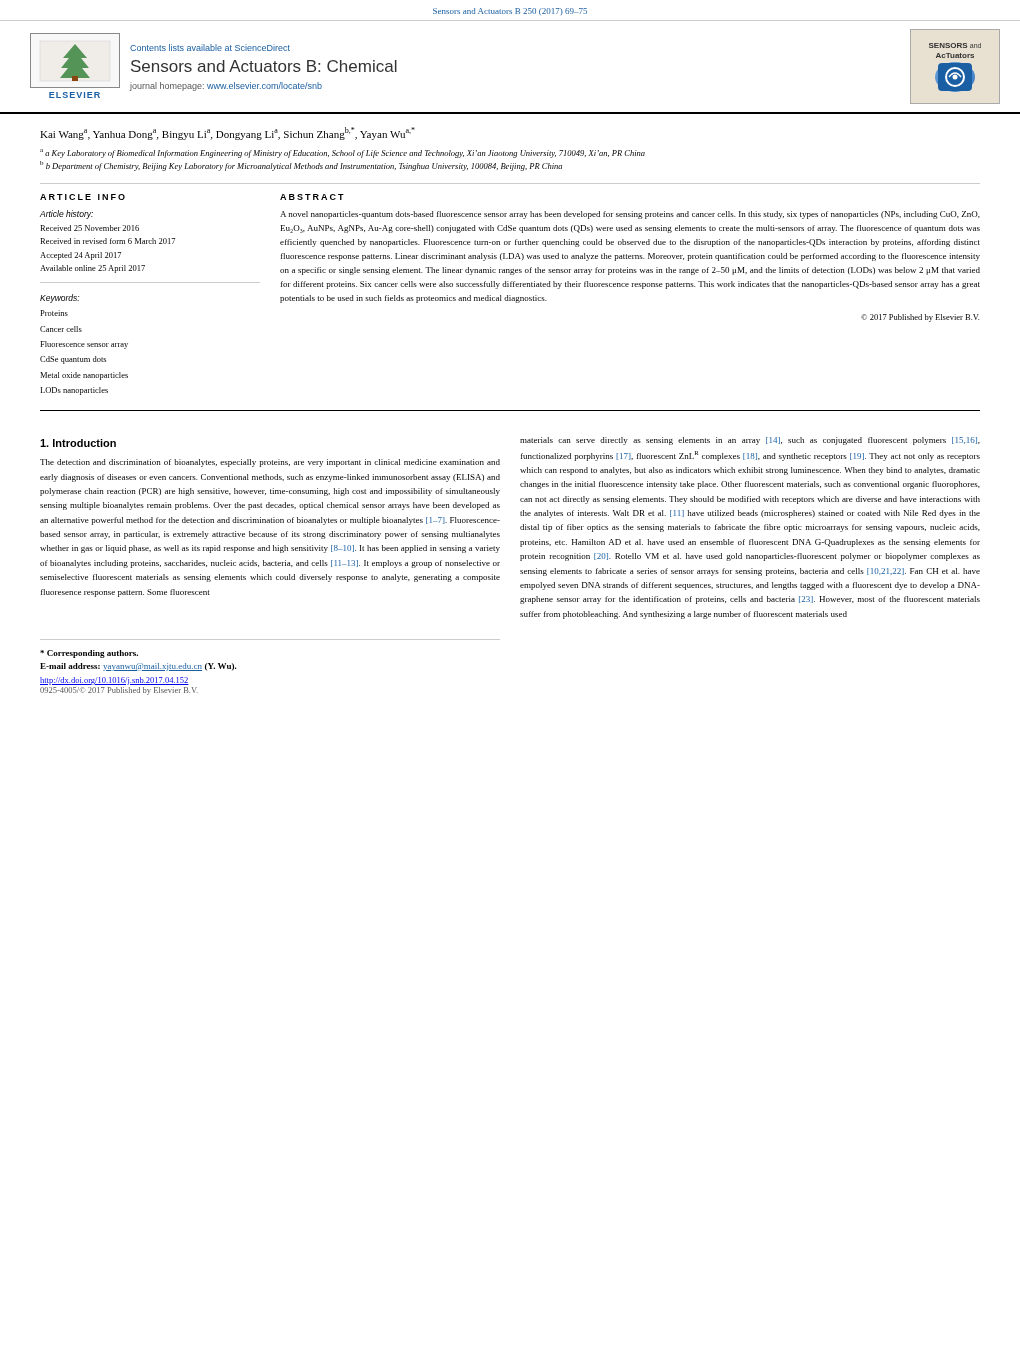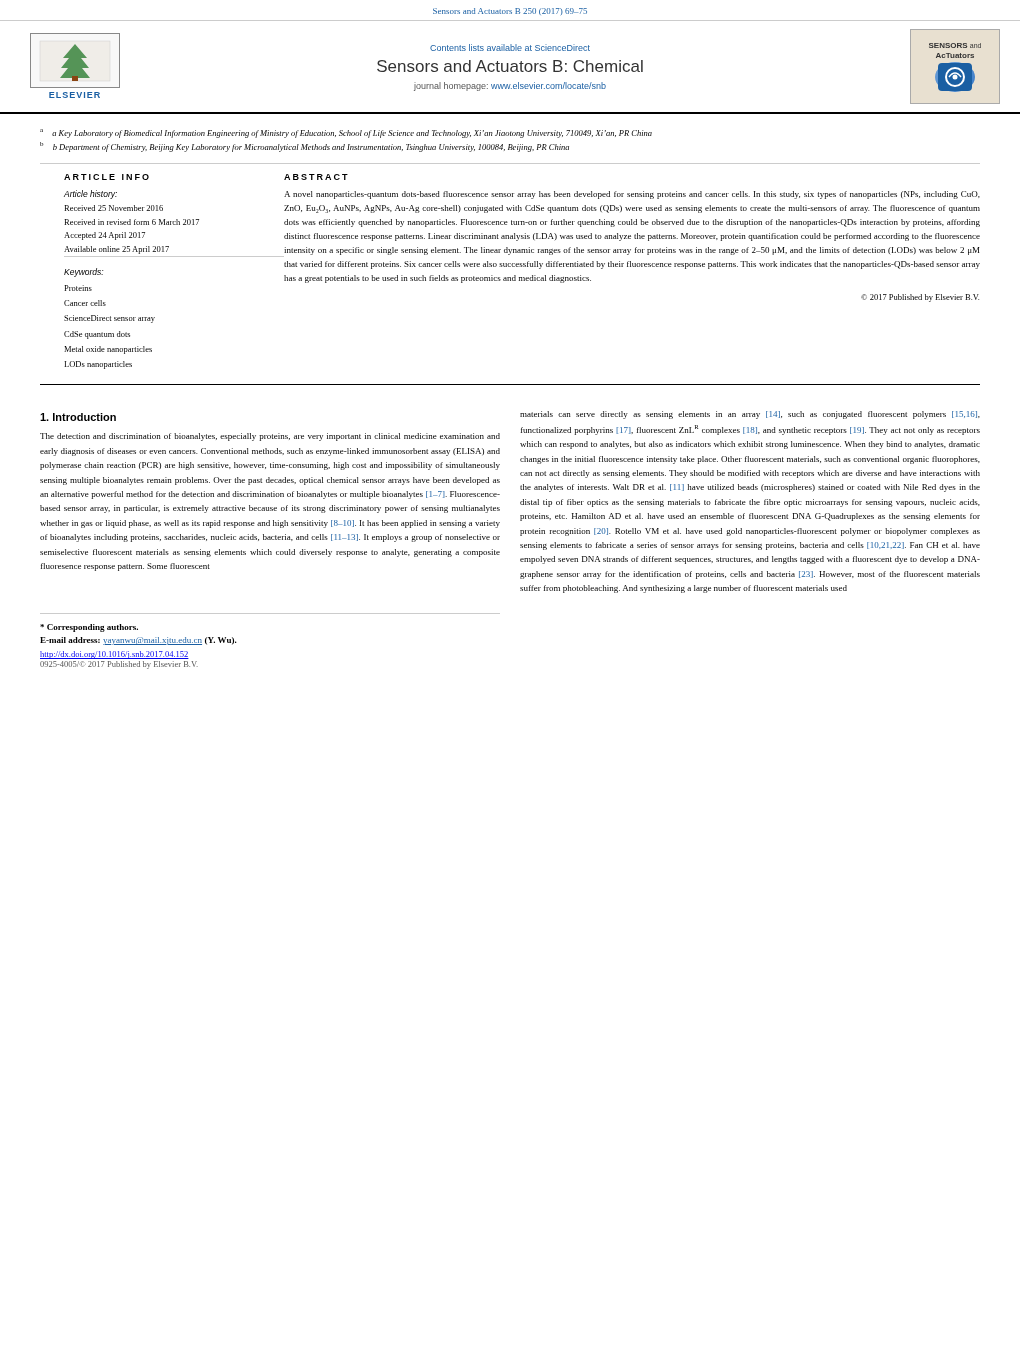--- a/index.html
+++ b/index.html
@@ -55,21 +55,21 @@
     .elsevier-text {
       font-size: 9px;
       color: #1a5fa3;
       font-family: Arial, sans-serif;
       font-weight: bold;
       margin-top: 2px;
       letter-spacing: 1px;
     }
     .journal-title-area {
       flex: 1;
-      text-align: center;
+      text-align: left;
     }
     .contents-available {
       font-size: 9px;
       color: #555;
       margin-bottom: 4px;
       font-family: Arial, sans-serif;
     }
     .contents-available span { color: #1a5fa3; }
     .journal-title {
       font-size: 17px;
@@ -187,22 +187,22 @@
     
     .divider {
       border: none;
       border-top: 1px solid #ccc;
       margin: 8px 0;
     }
 
     
     .two-col {
       display: flex;
+      gap: 20px;
       margin-bottom: 10px;
-      margin-left: 24px;
     }
     .left-col {
       width: 220px;
       flex-shrink: 0;
     }
     .right-col {
       flex: 1;
     }
 
     
@@ -213,21 +213,21 @@
       letter-spacing: 2px;
       text-transform: uppercase;
       margin-bottom: 6px;
       color: #000;
     }
     .article-info-block {
       font-size: 8.5px;
       line-height: 1.6;
       color: #000;
       border-bottom: 1px solid #ccc;
-      padding-bottom: 0;
+      padding-bottom: 6px;
       margin-bottom: 8px;
     }
     .info-label {
       font-style: italic;
       font-size: 8.5px;
       font-family: Arial, sans-serif;
     }
     .keywords-block {
       font-size: 8.5px;
       line-height: 1.8;
@@ -308,21 +308,21 @@
       font-size: 8.5px;
       color: #1a5fa3;
       margin-top: 4px;
     }
     .issn-line {
       font-size: 8.5px;
       color: #555;
     }
 
     sup { font-size: 0.75em; vertical-align: super; }
-    em { font-style: italic; margin-left: 7px; }
+    em { font-style: italic; }
   </style>
 </head>
 <body>
 
 <div class="page">
 
   <div class="top-header">
     <span>Sensors and Actuators B 250 (2017) 69–75</span>
   </div>
 
@@ -362,20 +362,23 @@
             <circle cx="19" cy="16" r="2.5" fill="#fff"></circle>
           </svg>
         </div>
       </div>
     </div>
   </div>
 
   <div class="article-content">
 
 
+    <div class="authors-line">
+      Kai Wang<sup>a</sup>, Yanhua Dong<sup>a</sup>, Bingyu Li<sup>a</sup>, Dongyang Li<sup>a</sup>, Sichun Zhang<sup>b,*</sup>, Yayan Wu<sup>a,*</sup>
+    </div>
 
     <div class="affiliations">
       <div><sup>a</sup> <em>a Key Laboratory of Biomedical Information Engineering of Ministry of Education, School of Life Science and Technology, Xi’an Jiaotong University, 710049, Xi’an, PR China</em></div>
       <div><sup>b</sup> <em>b Department of Chemistry, Beijing Key Laboratory for Microanalytical Methods and Instrumentation, Tsinghua University, 100084, Beijing, PR China</em></div>
     </div>
 
     <hr class="divider">
 
     <div class="two-col">
 
@@ -387,21 +390,21 @@
           <div>Received 25 November 2016</div>
           <div>Received in revised form 6 March 2017</div>
           <div>Accepted 24 April 2017</div>
           <div>Available online 25 April 2017</div>
         </div>
 
         <div class="keywords-block">
           <div class="info-label">Keywords:</div>
           <span class="kw-item">Proteins</span>
           <span class="kw-item">Cancer cells</span>
-          <span class="kw-item">ScienceDirect sensor array</span>
+          <span class="kw-item">Fluorescence sensor array</span>
           <span class="kw-item">CdSe quantum dots</span>
           <span class="kw-item">Metal oxide nanoparticles</span>
           <span class="kw-item">LODs nanoparticles</span>
         </div>
       </div>
 
       <div class="right-col">
         <div class="section-header">ABSTRACT</div>
         <div class="abstract-text">A novel nanoparticles-quantum dots-based fluorescence sensor array has been developed for sensing proteins and cancer cells. In this study, six types of nanoparticles (NPs, including CuO, ZnO, Eu₂O₃, AuNPs, AgNPs, Au-Ag core-shell) conjugated with CdSe quantum dots (QDs) were used as sensing elements to create the multi-sensors of array. The fluorescence of quantum dots was efficiently quenched by nanoparticles. Fluorescence turn-on or further quenching could be observed due to the disruption of the nanoparticles-QDs interaction by proteins, affording distinct fluorescence response patterns. Linear discriminant analysis (LDA) was used to analyze the patterns. Moreover, protein quantification could be performed according to the fluorescence intensity on a specific or single sensing element. The linear dynamic ranges of the sensor array for proteins was in the range of 2–50 μM, and the limits of detection (LODs) was below 2 μM that varied for different proteins. Six cancer cells were also successfully differentiated by their fluorescence response patterns. This work indicates that the nanoparticles-QDs-based sensor array has a great potentials to be used in such fields as proteomics and medical diagnostics.</div>
         <div class="copyright-line">© 2017 Published by Elsevier B.V.</div>

